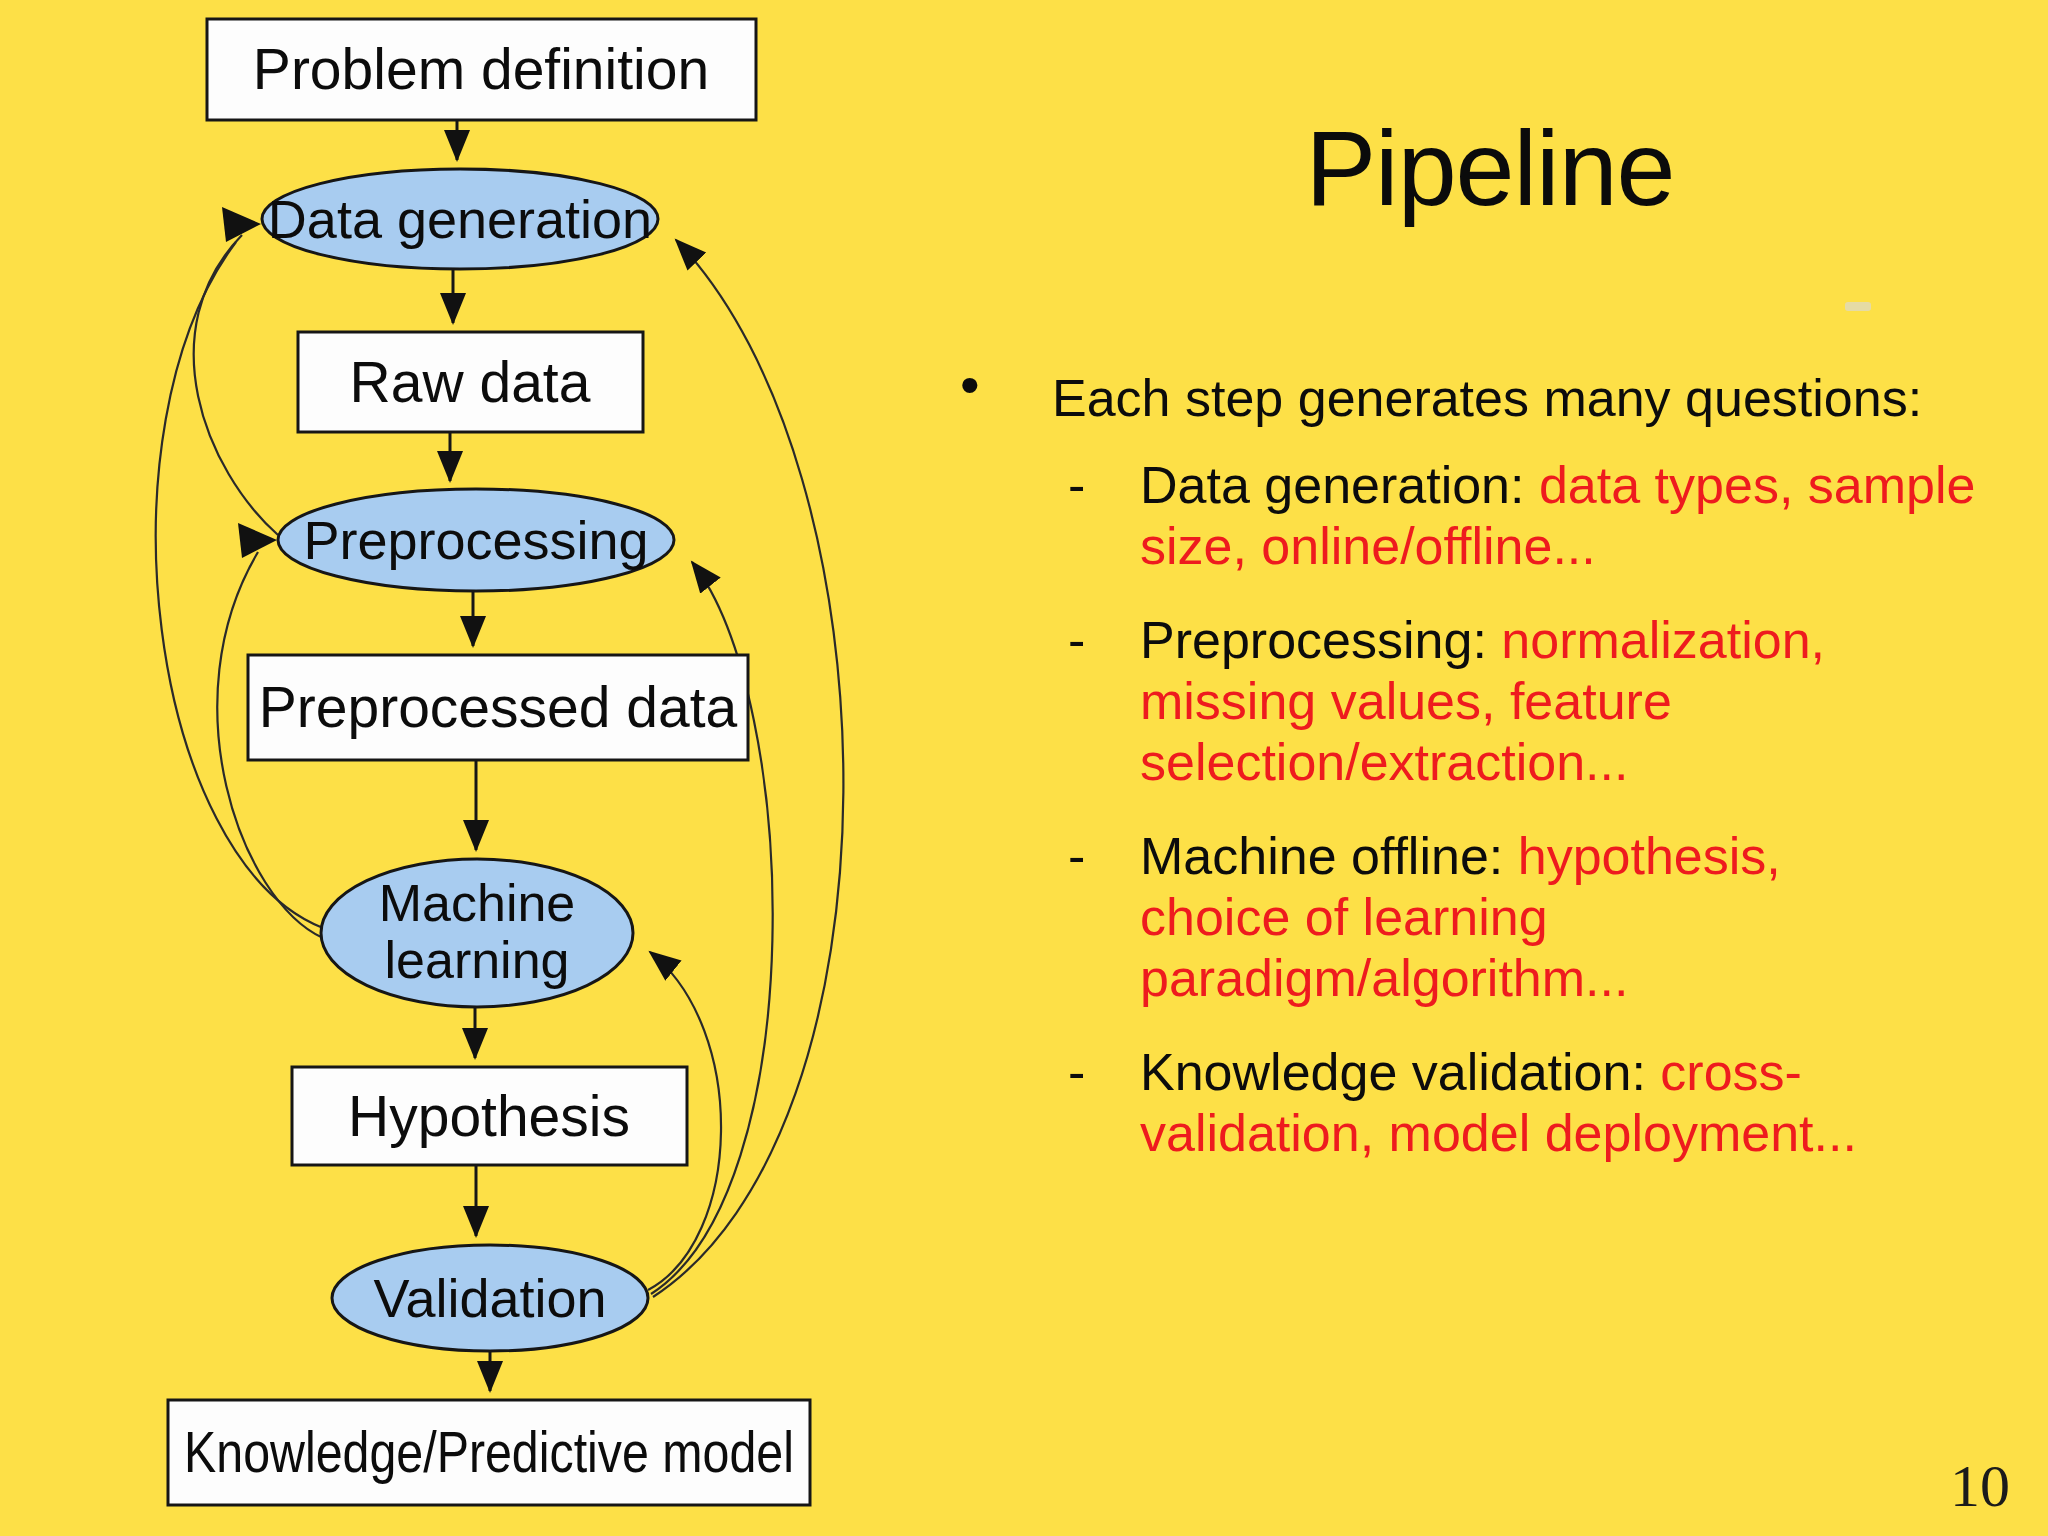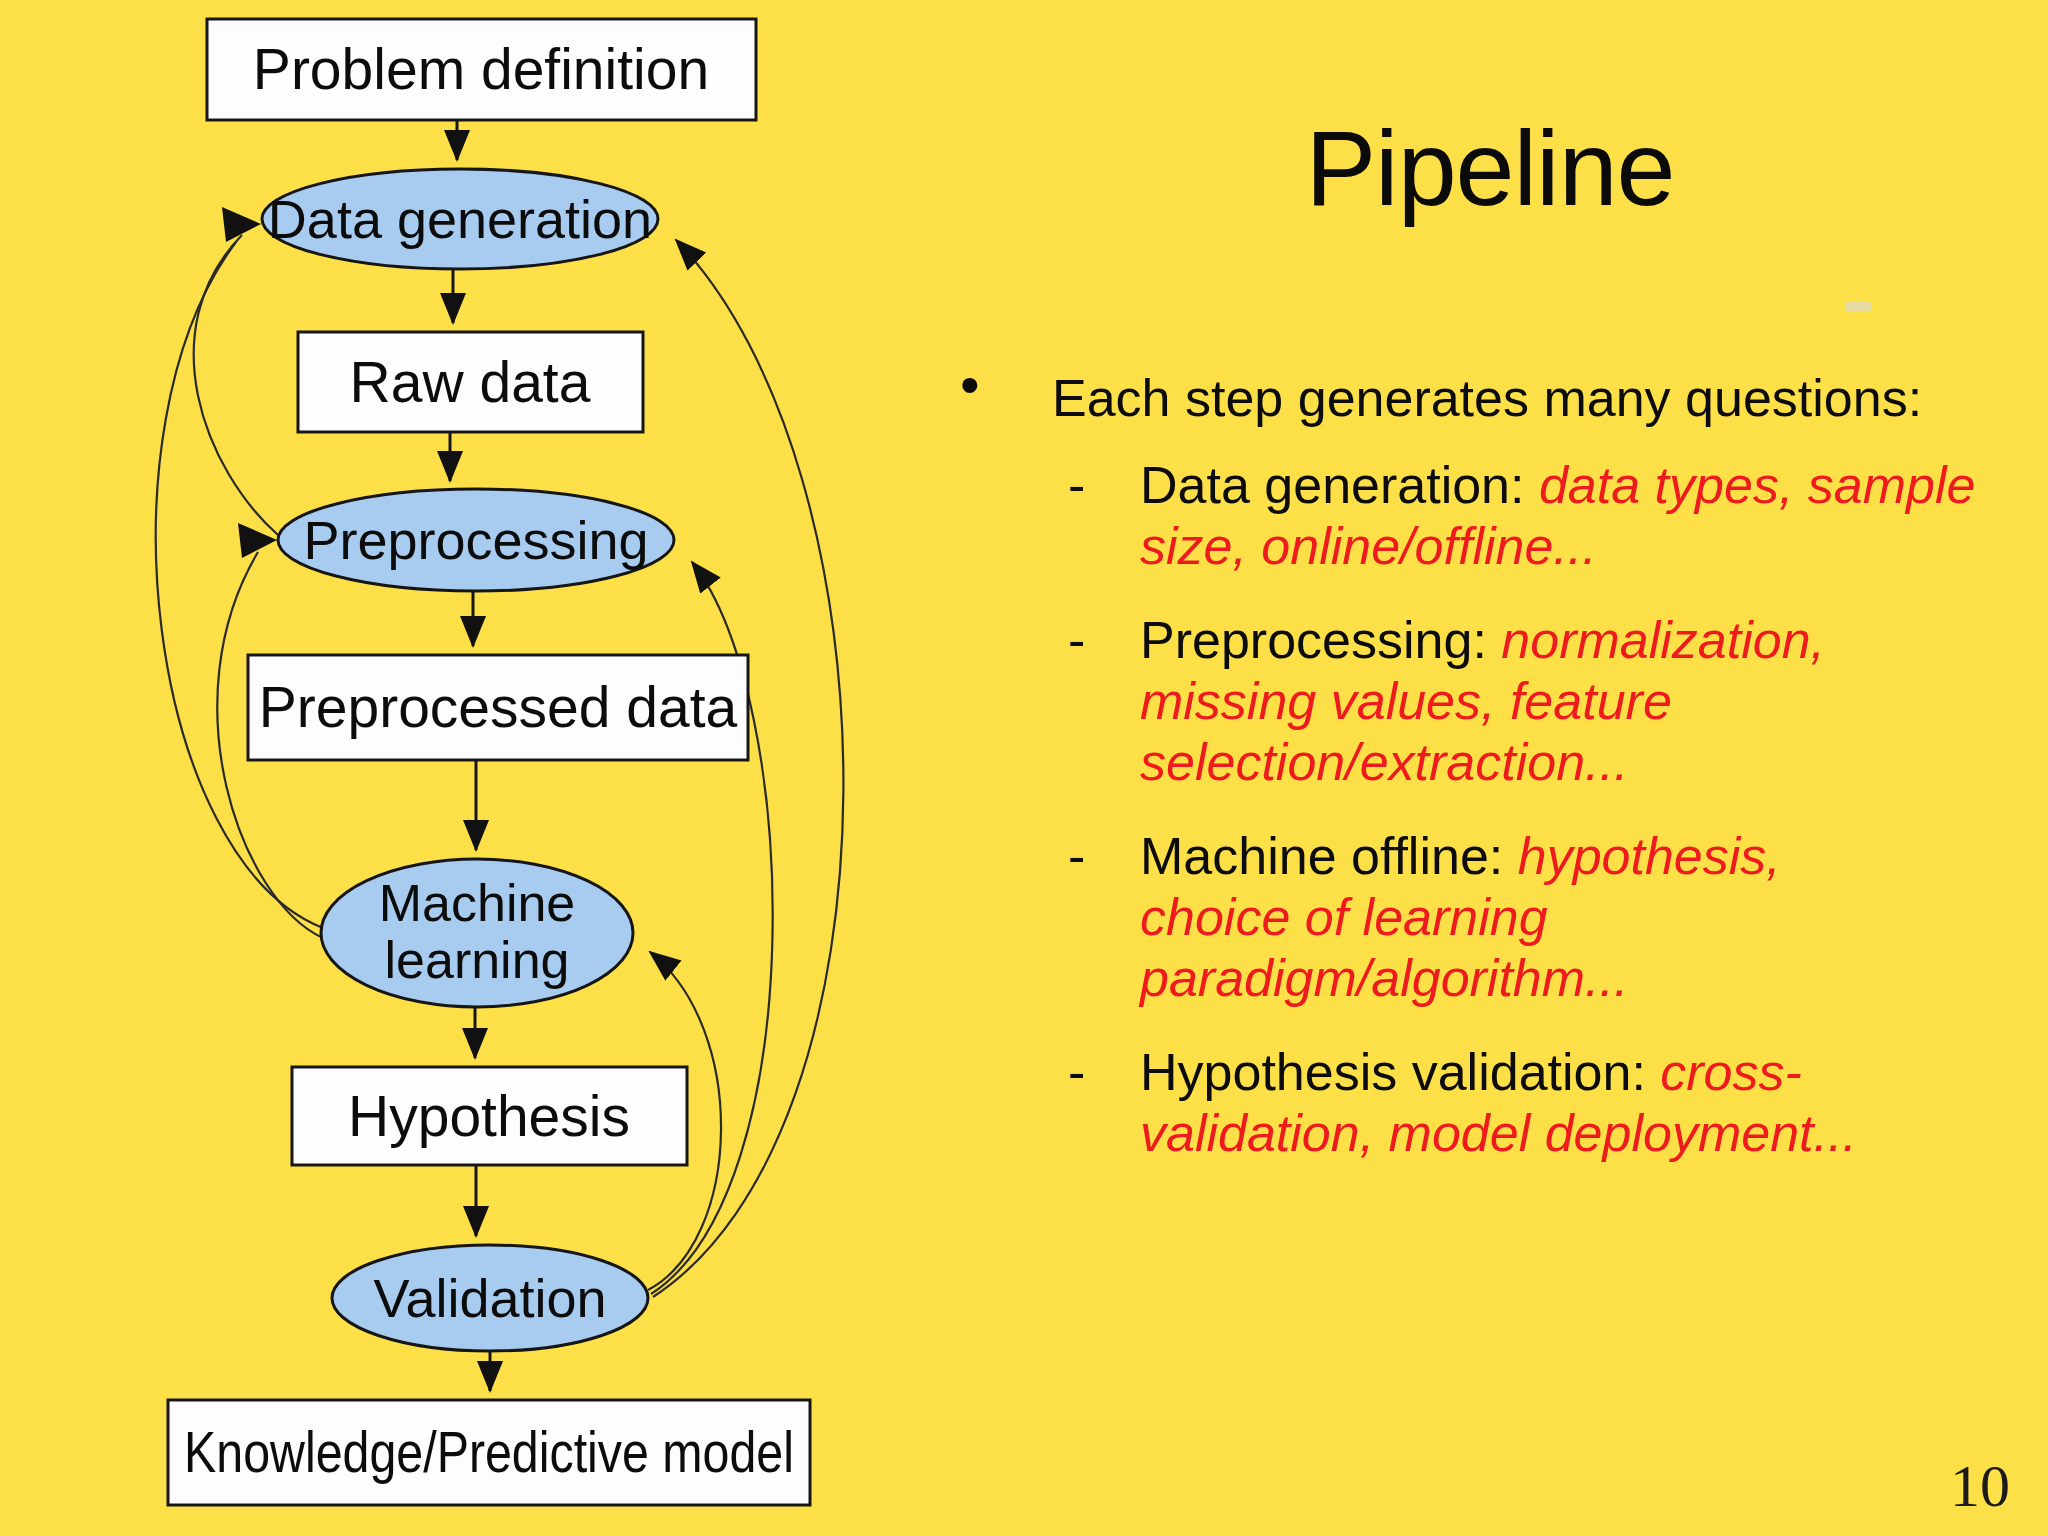--- a/index.html
+++ b/index.html
@@ -22,21 +22,21 @@
   
   #title{
     position:absolute; left:1180px; top:108px; width:620px;
     font-size:106px; text-align:center; color:#0b0b0b; letter-spacing:-1px;
   }
   #intro-bullet{position:absolute; left:952px; top:356px; width:1080px; font-size:52px;}
   #intro-bullet .dot{position:absolute; left:8px; top:-4px; font-size:56px;}
   #intro-bullet .txt{position:absolute; left:100px; top:12px;}
   .sub-bullet{position:absolute; left:1140px; width:920px; font-size:52px; line-height:61px;}
   .sub-bullet .dash{position:absolute; left:-72px; top:0;}
-  .red{color:#ee1b1e;font-style:italic;}
+  .red{color:#ee1b1e;}
   #page-number{
     position:absolute; left:1940px; top:1452px; width:80px; text-align:center;
     font-family:"Liberation Serif", serif; font-size:60px; color:#1b1b1b;
   }
   #smudge{
     position:absolute; left:1845px; top:302px; width:26px; height:9px;
     background:#d9d9d9; opacity:.65; border-radius:3px;
   }
 </style>
 </head>
@@ -123,19 +123,19 @@
 
   <div class="sub-bullet" style="top:826px">
     <span class="dash">-</span>
     <div><span>Machine offline: </span><span class="red">hypothesis,</span></div>
     <div class="red">choice of learning</div>
     <div class="red">paradigm/algorithm...</div>
   </div>
 
   <div class="sub-bullet" style="top:1042px">
     <span class="dash">-</span>
-    <div><span>Hypothesis validation: </span><span class="red">cross-</span></div>
+    <div><span>Knowledge validation: </span><span class="red">cross-</span></div>
     <div class="red">validation, model deployment...</div>
   </div>
 
   <div id="page-number">10</div>
 
 </div>
 
 </body></html>

